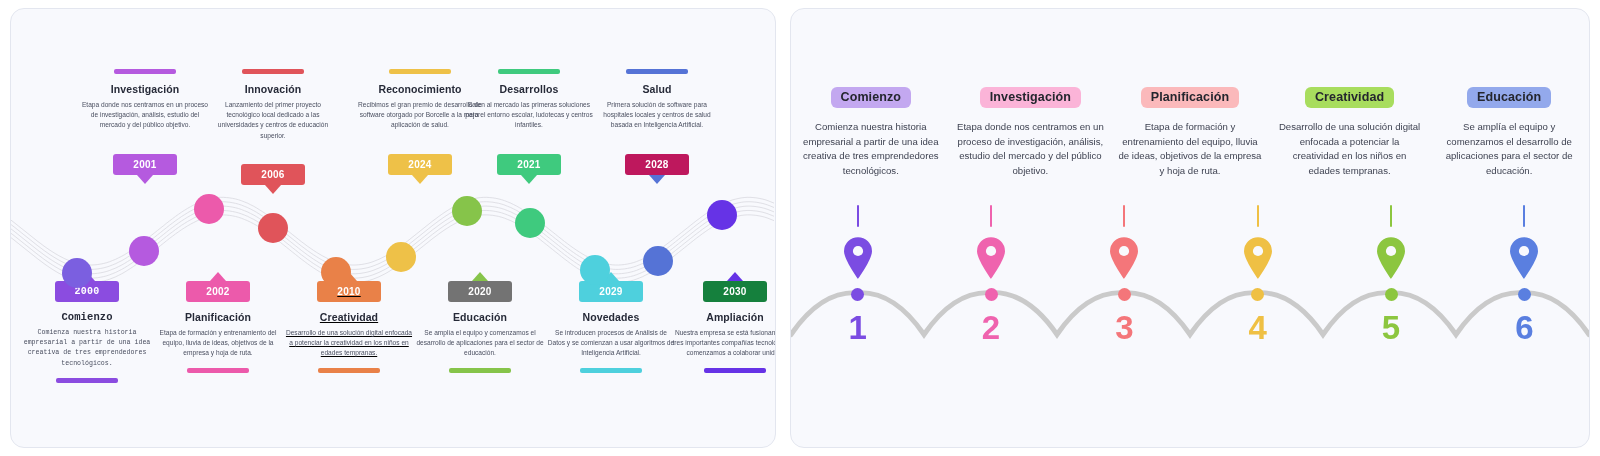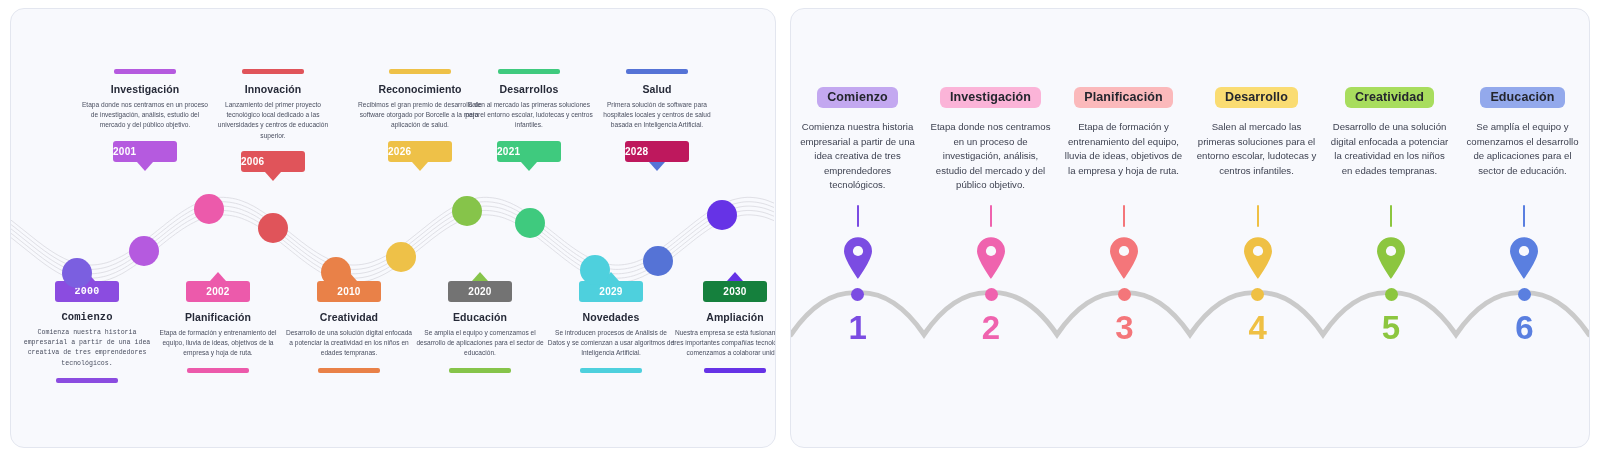--- a/index.html
+++ b/index.html
@@ -28,22 +28,22 @@
   .lt-top-row,.lt-bot-row{position:absolute;left:0;width:100%;}
   .lt-top-row{top:60px;}
   .lt-bot-row{top:272px;}
 
   .lt-col{position:absolute;width:152px;text-align:center;}
 
   .lt-bar{width:62px;height:5px;border-radius:2px;margin:0 auto 9px;}
   .lt-title{font-size:10.5px;font-weight:bold;color:#262a38;letter-spacing:.1px;margin-bottom:5px;}
   .lt-desc{font-size:6.6px;line-height:1.55;color:#4a4f60;padding:0 11px;}
 
-  .lt-flag{position:relative;width:64px;margin:10px auto 0;height:21px;border-radius:3px;
-           display:flex;align-items:center;justify-content:flex-start;}
+  .lt-flag{position:relative;width:64px;margin:23px auto 0;height:21px;border-radius:3px;
+           display:flex;align-items:center;justify-content:center;}
   .lt-flag span{font-size:10px;font-weight:bold;color:#ffffff;letter-spacing:.3px;}
   .lt-flag::after{content:"";position:absolute;left:50%;top:100%;transform:translateX(-50%);
       border-left:8px solid transparent;border-right:8px solid transparent;border-top:9px solid currentColor;}
 
   .lt-flag-up{position:relative;width:64px;margin:0 auto 9px;height:21px;border-radius:3px;
            display:flex;align-items:center;justify-content:center;}
   .lt-flag-up span{font-size:10px;font-weight:bold;color:#ffffff;letter-spacing:.3px;}
   .lt-flag-up::before{content:"";position:absolute;left:50%;bottom:100%;transform:translateX(-50%);
       border-left:8px solid transparent;border-right:8px solid transparent;border-bottom:9px solid currentColor;}
 
@@ -93,21 +93,21 @@
           <div class="lt-desc">Lanzamiento del primer proyecto tecnológico local dedicado a las universidades y centros de educación superior.</div>
           <div class="lt-flag" style="background:#e0545a;color:#e0545a">
             <span>2006</span>
           </div>
         </div>
         <div class="lt-col" style="left: 333px;">
           <div class="lt-bar" style="background:#eec148"></div>
           <div class="lt-title">Reconocimiento</div>
           <div class="lt-desc">Recibimos el gran premio de desarrollo de software otorgado por Borcelle a la mejor aplicación de salud.</div>
           <div class="lt-flag" style="background:#eec148;color:#eec148">
-            <span>2026</span>
+            <span>2024</span>
           </div>
         </div>
         <div class="lt-col" style="left: 442px;">
           <div class="lt-bar" style="background:#3fca7e"></div>
           <div class="lt-title">Desarrollos</div>
           <div class="lt-desc">Salen al mercado las primeras soluciones para el entorno escolar, ludotecas y centros infantiles.</div>
           <div class="lt-flag" style="background:#3fca7e;color:#3fca7e">
             <span>2021</span>
           </div>
         </div>
@@ -130,21 +130,21 @@
           <div class="lt-botbar" style="background:#8b4ce0"></div>
         </div>
         <div class="lt-col" style="left: 131px;">
           <div class="lt-flag-up" style="background:#ec5aab;color:#ec5aab">
             <span>2002</span>
           </div>
           <div class="lt-title">Planificación</div>
           <div class="lt-desc">Etapa de formación y entrenamiento del equipo, lluvia de ideas, objetivos de la empresa y hoja de ruta.</div>
           <div class="lt-botbar" style="background:#ec5aab"></div>
         </div>
-        <div class="lt-col" style="left: 262px;">
+        <div class="lt-col" style="left: 262px; text-decoration: underline;">
           <div class="lt-flag-up" style="background:#e98148;color:#e98148">
             <span>2010</span>
           </div>
           <div class="lt-title">Creatividad</div>
           <div class="lt-desc">Desarrollo de una solución digital enfocada a potenciar la creatividad en los niños en edades tempranas.</div>
           <div class="lt-botbar" style="background:#e98148"></div>
         </div>
         <div class="lt-col" style="left: 393px;">
           <div class="lt-flag-up" style="background:#737373;color:#86c44a">
             <span>2020</span>
@@ -183,21 +183,20 @@
         <div class="lt-dot" style="left: 632px; top: 237.375px; background: rgb(85, 115, 214);"></div>
         <div class="lt-dot" style="left: 696px; top: 190.782px; background: rgb(102, 51, 230);"></div>
       </div>
   </div>
 
   <div class="card card-right">
     <div class="rt-cols" id="rtCols">
         <div class="rt-col"><div class="rt-pill" style="background:#c3a8f0">Comienzo</div><div class="rt-desc">Comienza nuestra historia empresarial a partir de una idea creativa de tres emprendedores tecnológicos.</div></div>
         <div class="rt-col"><div class="rt-pill" style="background:#fbb4d8">Investigación</div><div class="rt-desc">Etapa donde nos centramos en un proceso de investigación, análisis, estudio del mercado y del público objetivo.</div></div>
         <div class="rt-col"><div class="rt-pill" style="background:#fbb9bb">Planificación</div><div class="rt-desc">Etapa de formación y entrenamiento del equipo, lluvia de ideas, objetivos de la empresa y hoja de ruta.</div></div>
-        <div class="rt-col"><div class="rt-pill" style="background:#fadc72">Desarrollo</div><div class="rt-desc">Salen al mercado las primeras soluciones para el entorno escolar, ludotecas y centros infantiles.</div></div>
         <div class="rt-col"><div class="rt-pill" style="background:#a8dd5e">Creatividad</div><div class="rt-desc">Desarrollo de una solución digital enfocada a potenciar la creatividad en los niños en edades tempranas.</div></div>
         <div class="rt-col"><div class="rt-pill" style="background:#93a9ec">Educación</div><div class="rt-desc">Se amplía el equipo y comenzamos el desarrollo de aplicaciones para el sector de educación.</div></div>
       </div>
     <svg class="arc-layer" viewBox="0 0 800 440" preserveAspectRatio="none" id="arc-svg">
         <path d="M0 327 Q 30 283 66.66666666666667 285 Q 103.33333333333334 283 133.33333333333334 327 Q 163.33333333333331 283 200 285 Q 236.66666666666669 283 266.6666666666667 327 Q 296.6666666666667 283 333.33333333333337 285 Q 370.00000000000006 283 400.00000000000006 327 Q 430 283 466.6666666666667 285 Q 503.33333333333337 283 533.3333333333334 327 Q 563.3333333333334 283 600 285 Q 636.6666666666666 283 666.6666666666666 327 Q 696.6666666666667 283 733.3333333333334 285 Q 770 283 800 327 L 800 327" fill="none" stroke="#cacaca" stroke-width="5" stroke-linecap="round"></path>
       </svg>
     <div id="rtMarkers">
         <div class="rt-stem" style="left: 65.6667px; top: 196px; background: rgb(123, 76, 226);"></div>
         <div class="rt-pin" style="left: 51.6667px; top: 228px;"><svg viewBox="0 0 30 42" width="30" height="42">
             <path d="M15 42 C15 42 1 22.5 1 14.2 A14 14 0 0 1 29 14.2 C29 22.5 15 42 15 42 Z" fill="#7b4ce2"></path>

